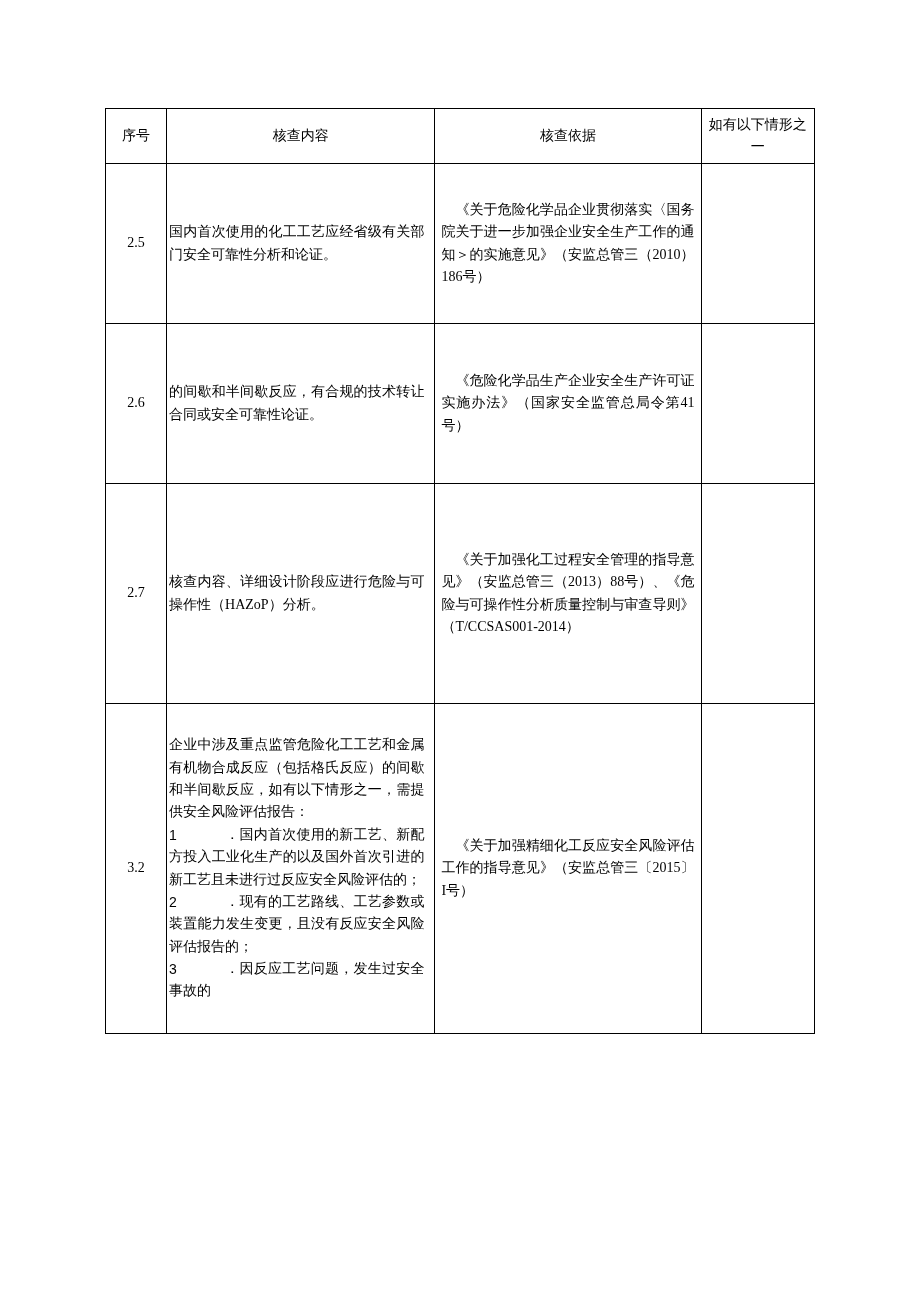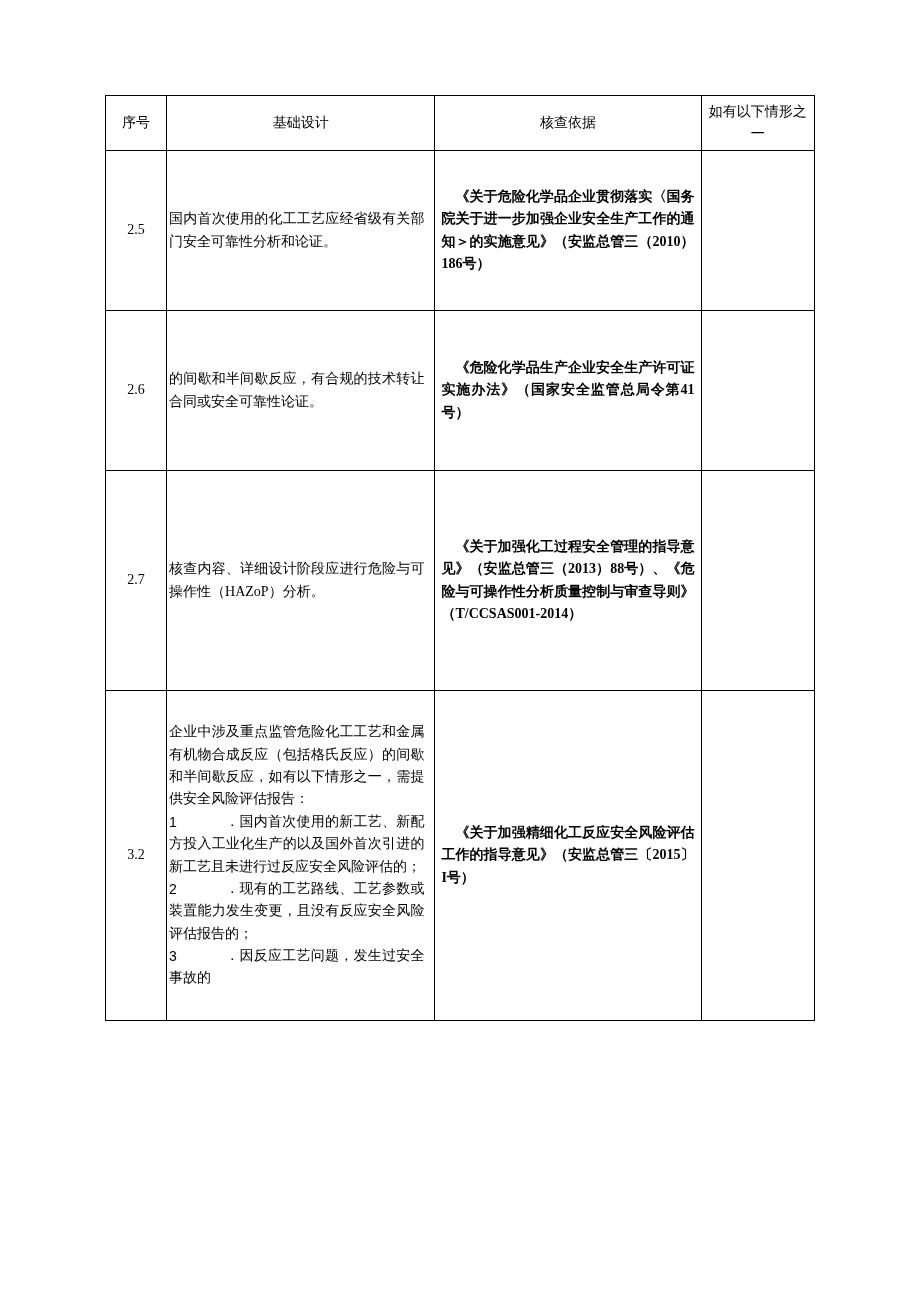--- a/index.html
+++ b/index.html
@@ -9,20 +9,21 @@
       font-size: 14px;
       color: #000;
       width: 920px;
       padding: 95px 105px 200px 105px;
       line-height: 1.6;
     }
     table {
       border-collapse: collapse;
       width: 100%;
       table-layout: fixed;
+      margin-top: 13px;
     }
     th, td {
       border: 1px solid #000;
       vertical-align: middle;
       padding: 4px 2px;
     }
     th {
       font-weight: normal;
       text-align: center;
       height: 55px;
@@ -34,21 +35,21 @@
     td.num {
       text-align: center;
       font-family: Liberation Serif, serif;
     }
     td.content, td.basis {
       text-align: justify;
       text-justify: inter-ideograph;
       padding-left: 2px;
       padding-right: 10px;
     }
-    td.basis { padding-left: 6px; padding-right: 6px; font-weight: bold; }
+    td.basis { padding-left: 6px; padding-right: 6px; }
     td.result { }
     .row-25 td { height: 160px; }
     .row-26 td { height: 160px; }
     .row-27 td { height: 220px; }
     .row-28 td { height: 330px; }
     .list-line { display: block; }
     .list-num {
       display: inline-block;
       font-family: Arial, sans-serif;
       margin-right: 48px;
@@ -62,21 +63,21 @@
 <table>
   <colgroup>
     <col class="c-num">
       <col class="c-content">
       <col class="c-basis">
       <col class="c-result">
   </colgroup>
   <thead>
     <tr>
       <th>序号</th>
-      <th>基础设计</th>
+      <th>核查内容</th>
       <th>核查依据</th>
       <th>如有以下情形之一</th>
     </tr>
   </thead>
   <tbody>
     <tr class="row-25">
       <td class="num">2.5</td>
       <td class="content">国内首次使用的化工工艺应经省级有关部门安全可靠性分析和论证。</td>
       <td class="basis">
         <span class="indent">《关于危险化学品企业贯彻落实〈国务院关于进一步加强企业安全生产工作的通知＞的实施意见》（安监总管三（2010）186号）</span>

